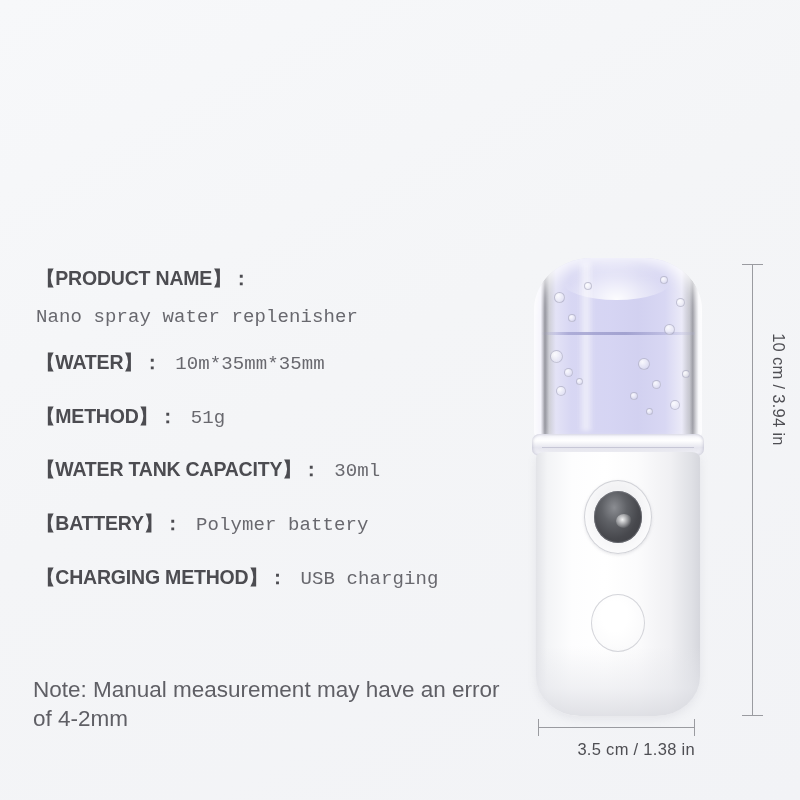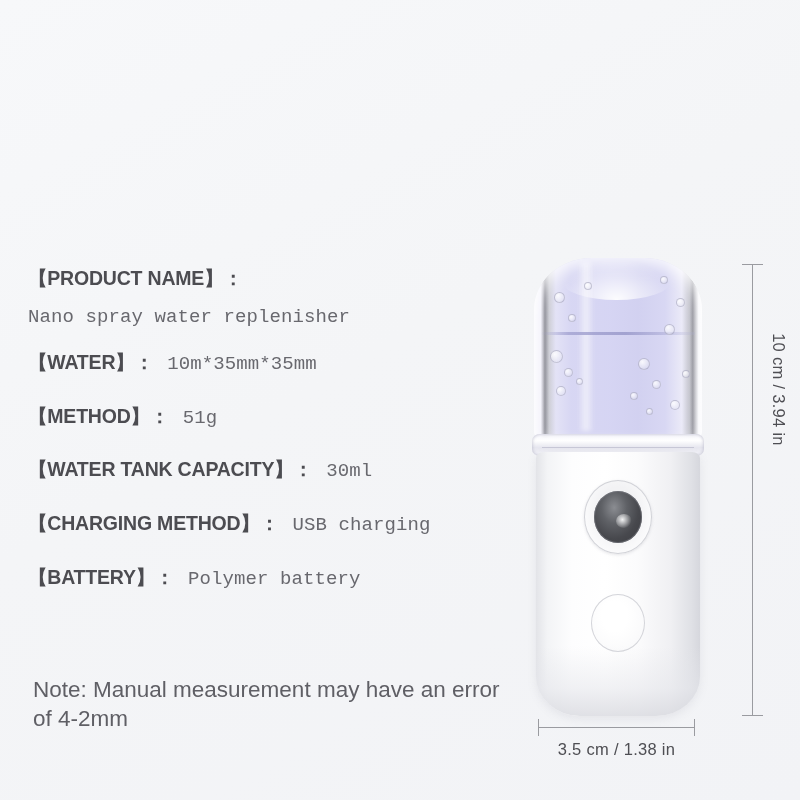--- a/index.html
+++ b/index.html
@@ -31,21 +31,21 @@
     font-weight: 300;
     letter-spacing: 1.2px;
     color: #5d5d62;
     white-space: nowrap;
     line-height: 1;
   }
 
   
   #spec-list {
     position: absolute;
-    left: 28px;
+    left: 36px;
     top: 265px;
     width: 470px;
   }
   .spec-row {
     margin-bottom: 25px;
     line-height: 1.35;
   }
   .spec-row.name-row { margin-bottom: 18px; }
   .spec-label {
     font-size: 19.5px;
@@ -293,21 +293,21 @@
     height: 17px;
     background: #9a9ba0;
   }
   .dim-h .cap-end.left { left: 0; }
   .dim-h .cap-end.right { right: 0; }
   #dim-horizontal-label {
     position: absolute;
     left: 538px;
     top: 740px;
     width: 157px;
-    text-align: center;
+    text-align: right;
     font-size: 16.5px;
     color: #4e4e53;
     white-space: nowrap;
     letter-spacing: 0.3px;
   }
 </style>
 </head>
 <body>
 
 <div id="page">
@@ -329,27 +329,27 @@
       <span class="spec-label">【METHOD】：</span>
       <span class="spec-value inline">51g</span>
     </div>
 
     <div class="spec-row">
       <span class="spec-label">【WATER TANK CAPACITY】：</span>
       <span class="spec-value inline">30ml</span>
     </div>
 
     <div class="spec-row">
+      <span class="spec-label">【BATTERY】：</span>
+      <span class="spec-value inline">Polymer battery</span>
+    </div>
+
+    <div class="spec-row">
       <span class="spec-label">【CHARGING METHOD】：</span>
       <span class="spec-value inline">USB charging</span>
-    </div>
-
-    <div class="spec-row">
-      <span class="spec-label">【BATTERY】：</span>
-      <span class="spec-value inline">Polymer battery</span>
     </div>
 
   </div>
 
   <div id="note">Note: Manual measurement may have an error of 4-2mm</div>
 
   <div id="product">
 
     <div class="cap">
       <div class="cap-gloss-top"></div>

